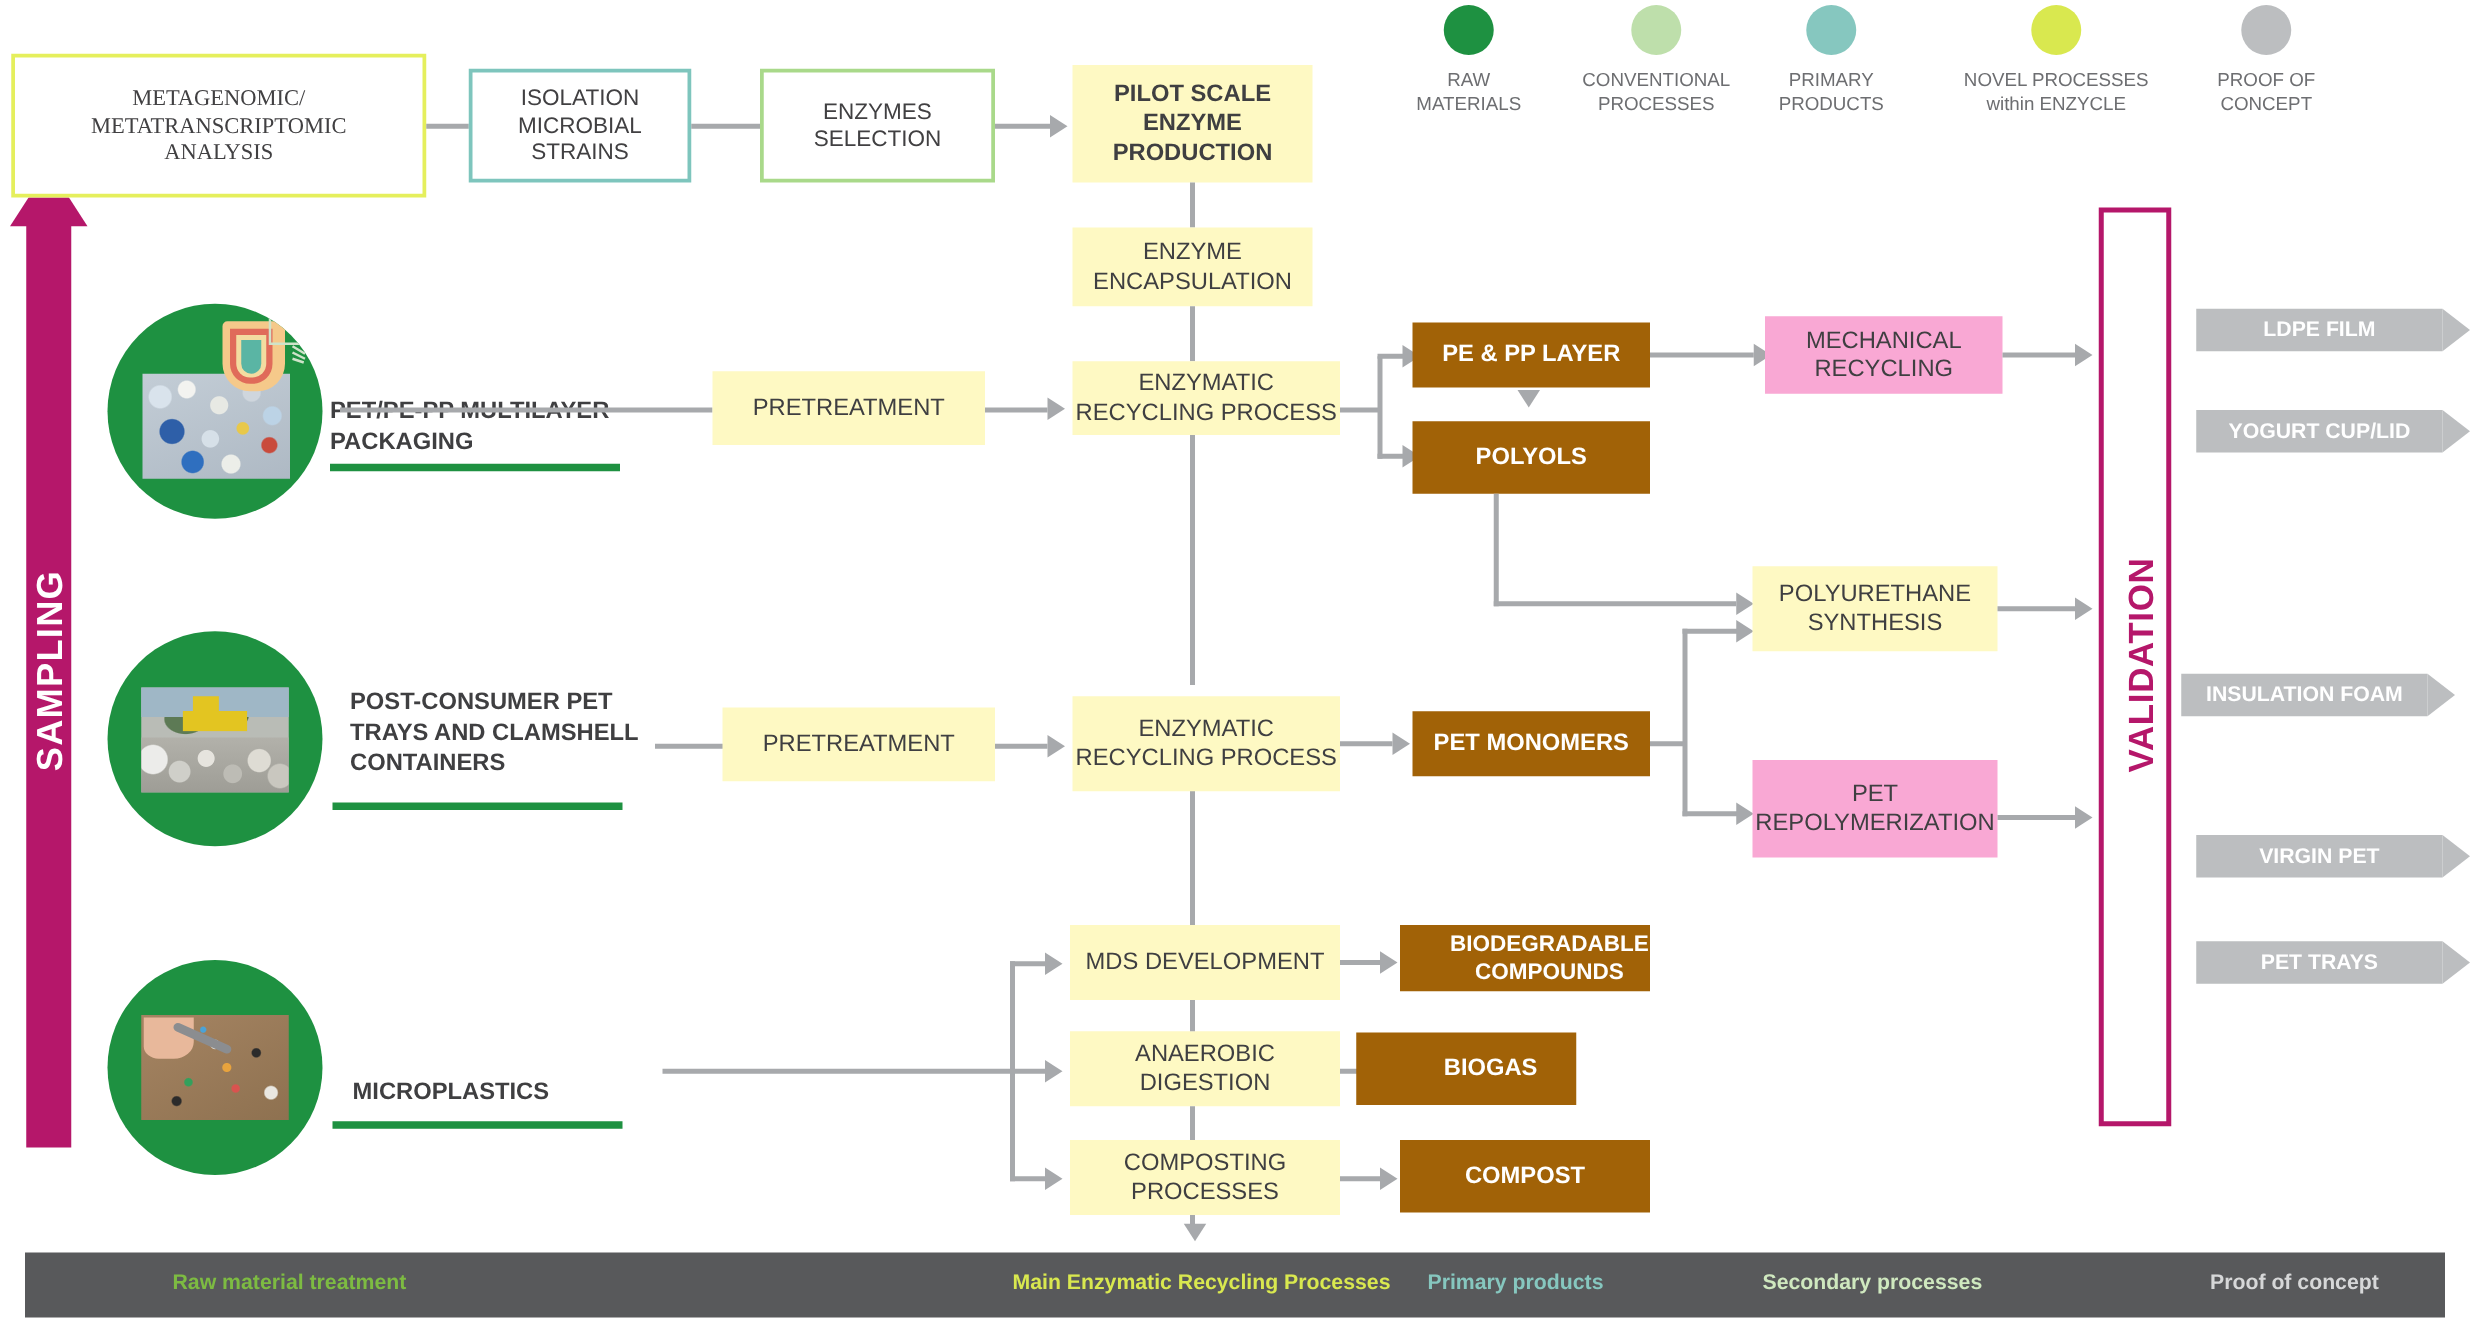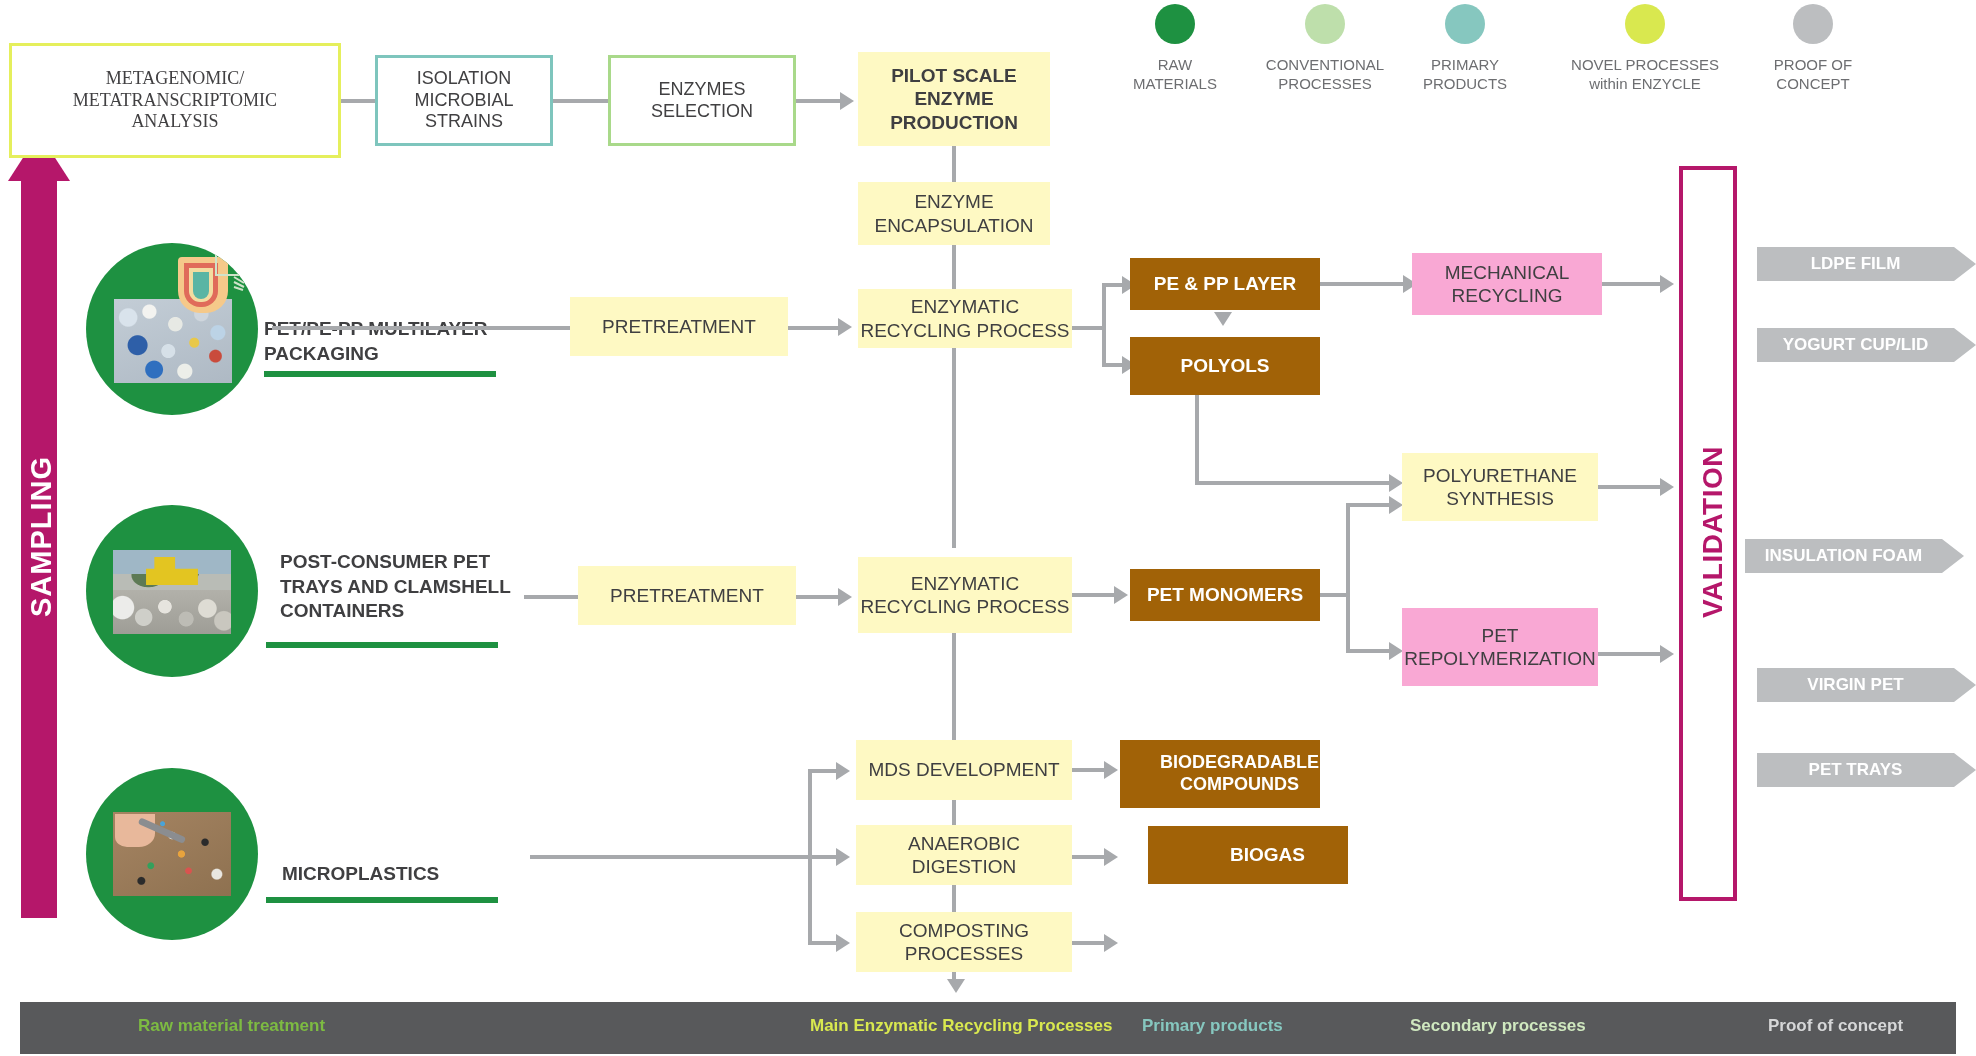--- a/index.html
+++ b/index.html
@@ -300,29 +300,30 @@
   <div class="abs box novel" style="left:856px;top:825px;width:216px;height:60px;white-space:pre-line;">ANAEROBIC
 DIGESTION</div>
   <div class="abs box novel" style="left:856px;top:912px;width:216px;height:60px;white-space:pre-line;">COMPOSTING
 PROCESSES</div>
 
   <div class="abs vline" style="left:952px;top:800px;height:25px;"></div>
   <div class="abs vline" style="left:952px;top:885px;height:27px;"></div>
 
   <div class="abs hline" style="left:1072px;top:768px;width:32px;"></div>
   <div class="abs arrow-r" style="left:1104px;top:761px;"></div>
-  <div class="abs box prim" style="left:1120px;top:740px;width:200px;height:68px;white-space:pre-line;font-size:18px;padding-left:39px;">BIODEGRADABLE
+  <div class="abs box prim" style="left:1120px;top:740px;width:200px;height:53px;white-space:pre-line;font-size:18px;padding-left:39px;">BIODEGRADABLE
 COMPOUNDS</div>
 
   <div class="abs hline" style="left:1072px;top:855px;width:32px;"></div>
   <div class="abs arrow-r" style="left:1104px;top:848px;"></div>
-  <div class="abs box prim" style="left:1148px;top:826px;width:200px;height:58px;padding-left:39px;">BIOGAS</div>
+  <div class="abs box prim" style="left:1085px;top:826px;width:176px;height:58px;padding-left:39px;">BIOGAS</div>
 
   <div class="abs hline" style="left:1072px;top:941px;width:32px;"></div>
   <div class="abs arrow-r" style="left:1104px;top:934px;"></div>
+  <div class="abs box prim" style="left:1120px;top:912px;width:200px;height:58px;">COMPOST</div>
 
   <div class="abs" id="validation-box">
     <div id="validation-text">VALIDATION</div>
   </div>
 
   <div class="abs chev" style="left:1757px;top:247px;width:197px;">
     <span>LDPE FILM</span>
   </div>
   <div class="abs chev" style="left:1757px;top:294px;width:197px;">
     <span>YOGURT CUP/LID</span>

